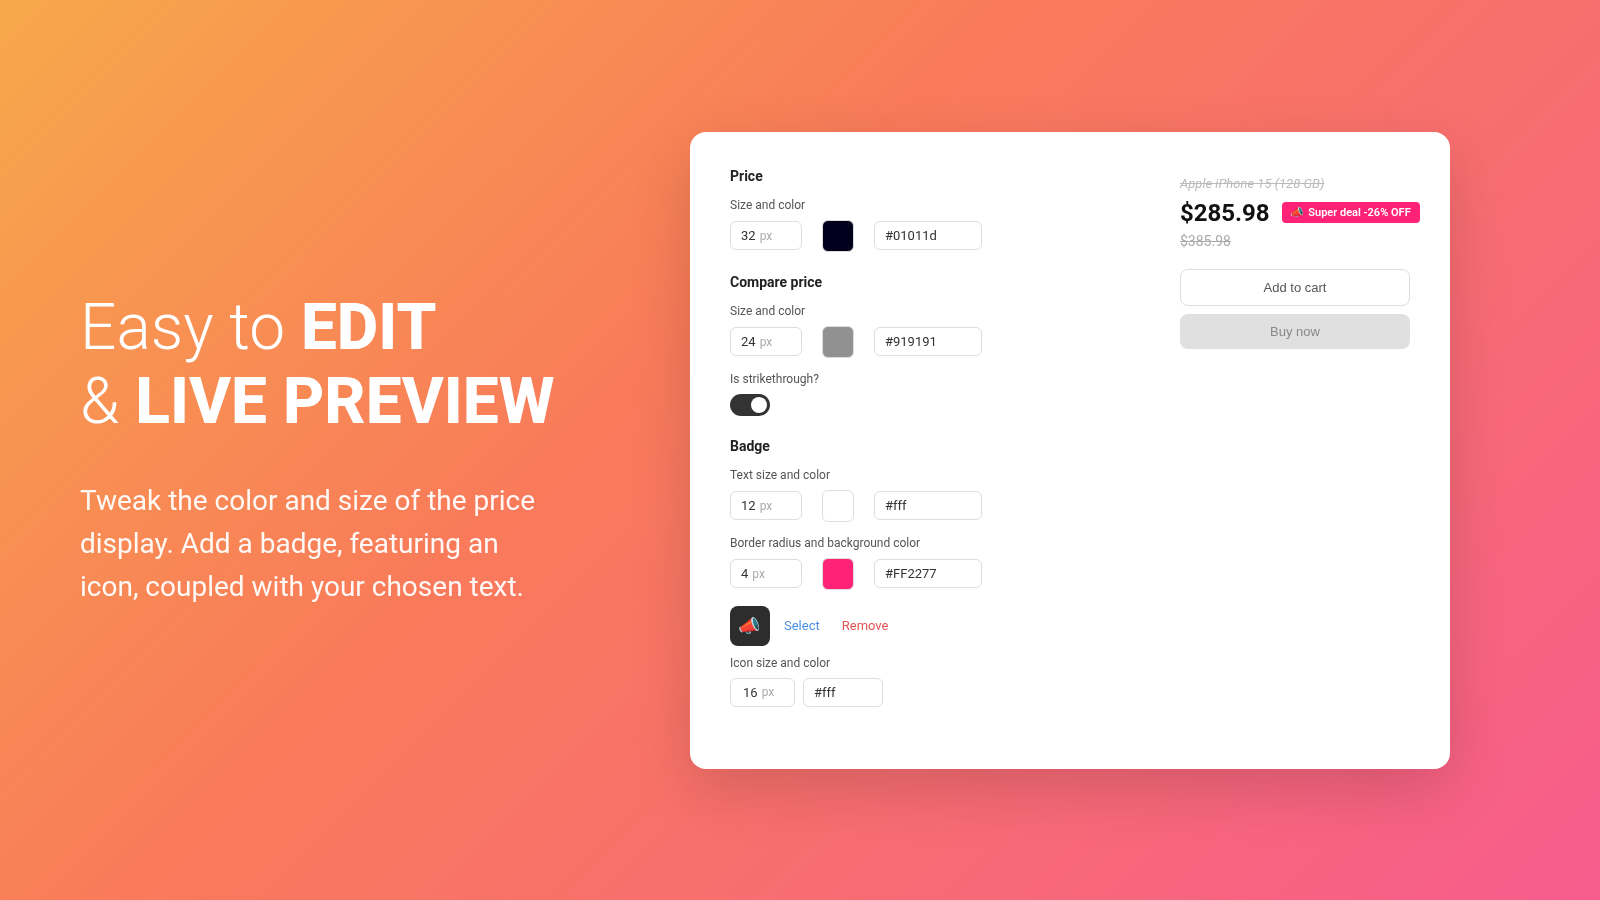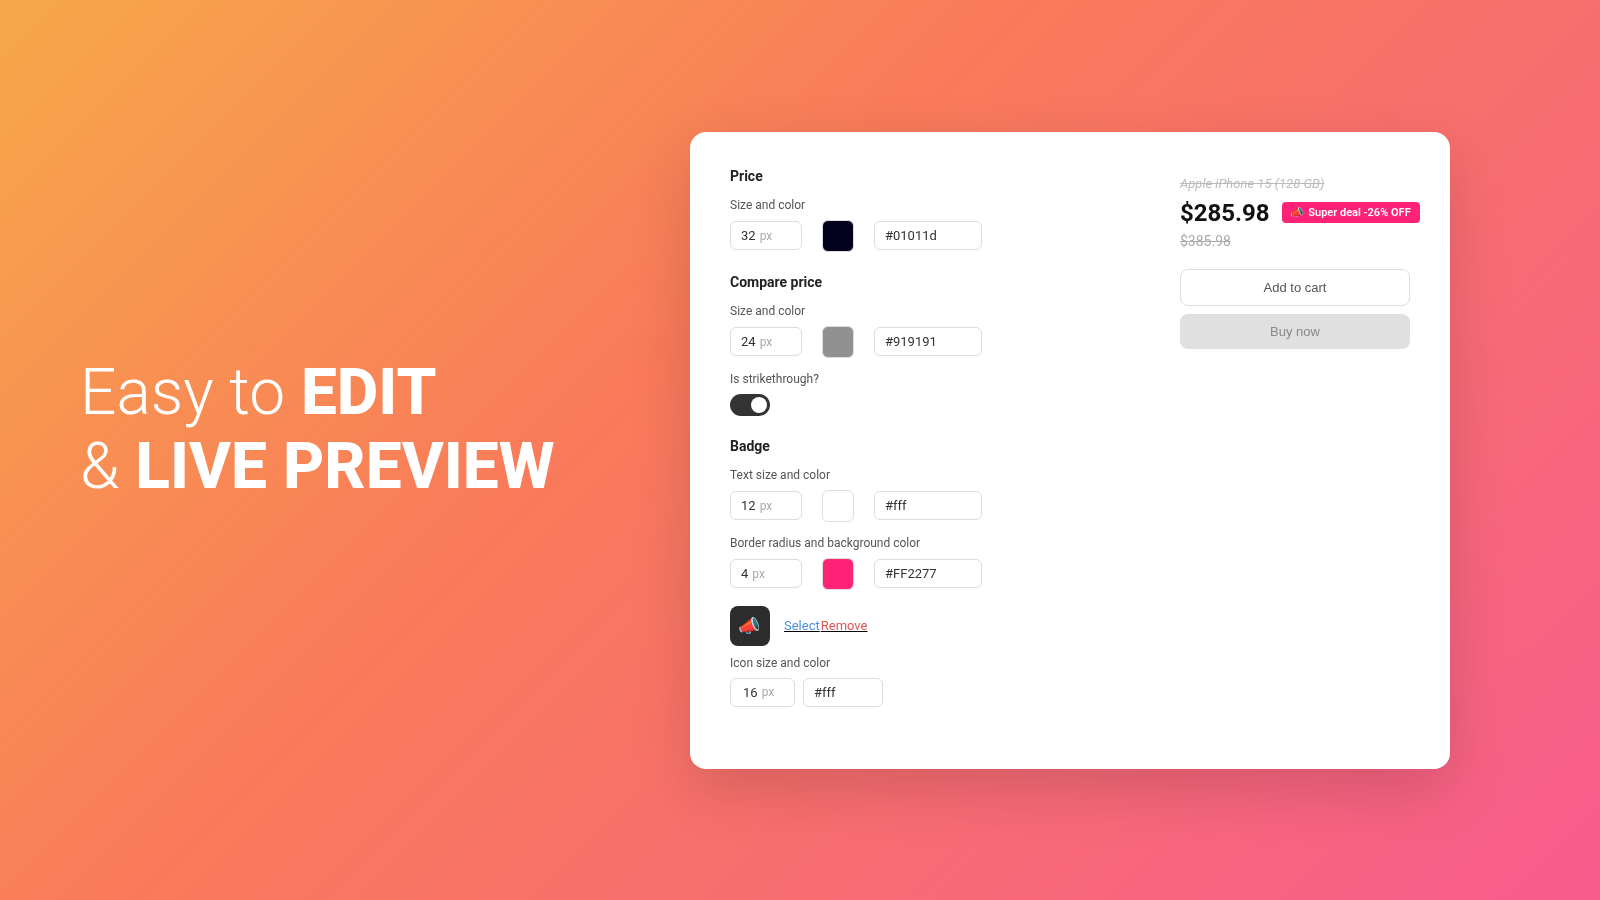--- a/index.html
+++ b/index.html
@@ -244,22 +244,21 @@
       border-radius: 8px;
       display: flex;
       align-items: center;
       justify-content: center;
       color: white;
       font-size: 18px;
     }
 
     .icon-actions {
       display: flex;
-      gap: 1px;
-      text-decoration: underline;
+      gap: 22px;
     }
 
     .icon-action-link {
       font-size: 13px;
       color: #4a90e2;
       cursor: pointer;
       text-decoration: none;
     }
 
     .icon-action-link.remove {
@@ -298,20 +297,21 @@
     <div class="headline">
       <div>
         <span class="normal">Easy to</span>
         <span class="bold">EDIT</span>
       </div>
       <div>
         <span class="normal">&amp;</span>
         <span class="bold">LIVE PREVIEW</span>
       </div>
     </div>
+    <p class="description">Tweak the color and size of the price display. Add a badge, featuring an icon, coupled with your chosen text.</p>
   </div>
 
   <div class="right-panel">
     <div class="editor-card">
 
       <div class="editor-left">
 
         <div class="section">
           <div class="section-title">Price</div>
           <div class="field-label">Size and color</div>

